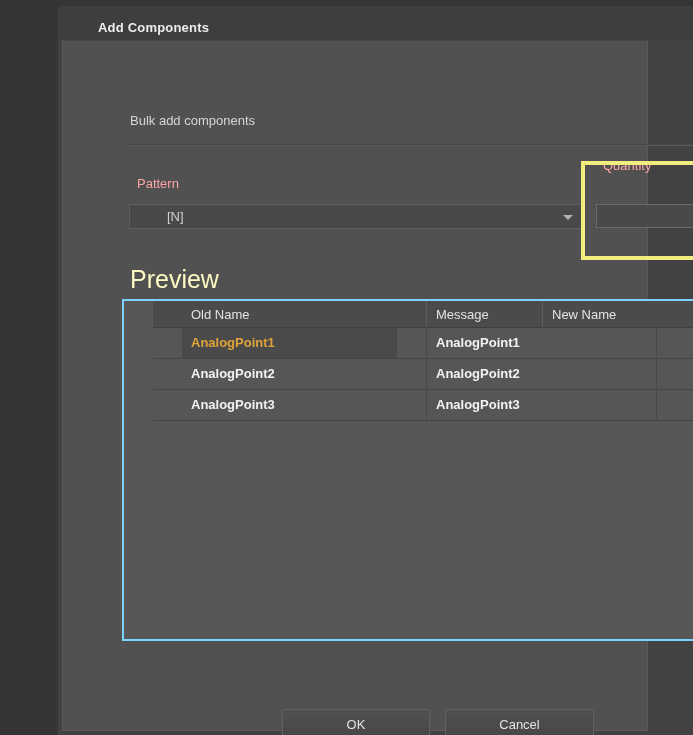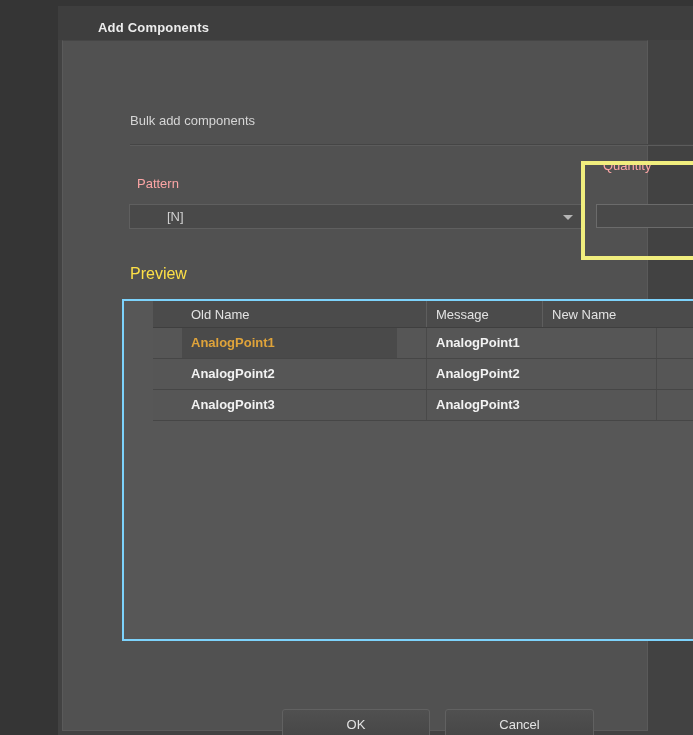--- a/index.html
+++ b/index.html
@@ -19,21 +19,21 @@
   .quantity-label{left:511px;top:117px;}
   .dropdown{position:absolute;left:37px;top:163px;width:453px;height:25px;background:#494949;border:1px solid #5f5f5f;color:#d0d0d0;font-size:13px;line-height:23px;padding-left:8px;cursor:pointer;}
   .dropdown .caret{position:absolute;right:8px;top:10px;width:0;height:0;border-left:5px solid transparent;border-right:5px solid transparent;border-top:5px solid #b5b5b5;}
   .spinner-box{position:absolute;left:504px;top:163px;width:141px;height:24px;background:#494949;border:1px solid #6b6b6b;color:#d3d3d3;font-size:13px;line-height:22px;text-align:right;padding-right:8px;}
   .spinner-btns{position:absolute;left:649px;top:163px;width:14px;height:24px;}
   .spin-up,.spin-down{position:absolute;left:0;width:14px;height:12px;cursor:pointer;}
   .spin-up{top:0;} .spin-down{top:12px;}
   .spin-up::after{content:"";position:absolute;left:3px;top:3px;border-left:4px solid transparent;border-right:4px solid transparent;border-bottom:6px solid #cfcfcf;}
   .spin-down::after{content:"";position:absolute;left:3px;top:4px;border-left:4px solid transparent;border-right:4px solid transparent;border-top:6px solid #cfcfcf;}
   .highlight-box{position:absolute;left:489px;top:120px;width:197px;height:99px;border:4px solid #f1ee7e;pointer-events:none;}
-  .preview-heading{position:absolute;left:38px;top:224px;font-size:16px;font-weight:400;color:#fde047;}
+  .preview-heading{position:absolute;left:38px;top:224px;font-size:25px;font-weight:400;color:#fef9c3;}
   
   .grid{position:absolute;left:30px;top:258px;width:623px;height:342px;background:#575757;border:2px solid #7dd3fc;}
   .grid-header{display:flex;height:27px;background:#4b4b4b;border-bottom:1px solid #3f3f3f;}
   .grid-header .hcell{font-size:13px;color:#e3e3e3;line-height:27px;padding-left:9px;overflow:hidden;white-space:nowrap;}
   .hcell.c1{width:215px;} .hcell.c2{width:201px;border-left:1px solid #5e5e5e;} .hcell.c3{flex:1;border-left:1px solid #5e5e5e;}
   .grid-row{display:flex;height:31px;background:#565656;border-bottom:1px solid #464646;}
   .grid-row .cell{font-size:13px;color:#f2f2f2;font-weight:bold;line-height:30px;padding-left:9px;overflow:hidden;white-space:nowrap;}
   .cell.c1{width:215px;} .cell.c2{width:201px;border-left:1px solid #494949;} .cell.c3{flex:1;border-left:1px solid #494949;}
   .cell.selected{background:#4a4a4a;color:#dfa33a;}
   

